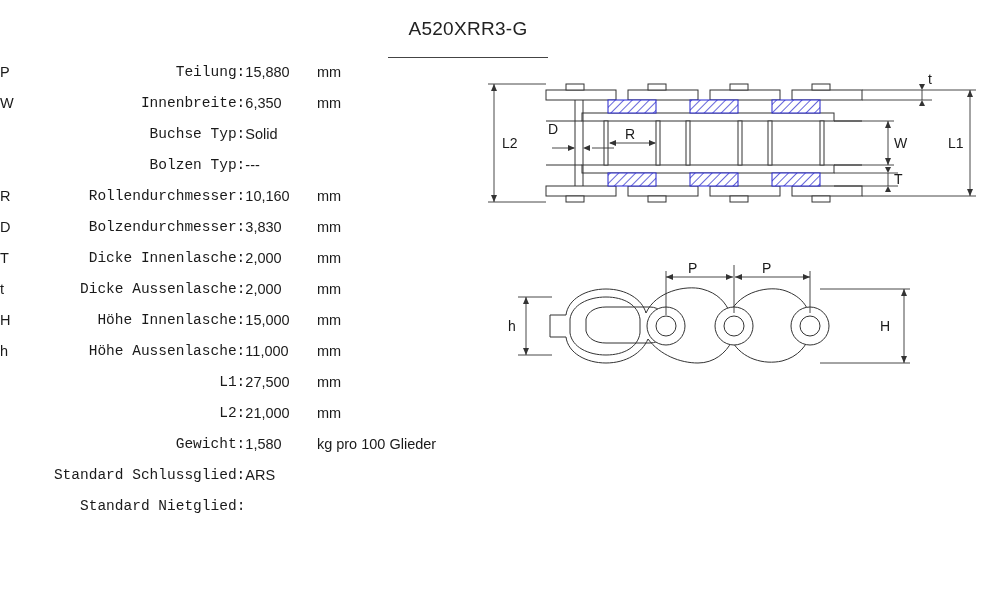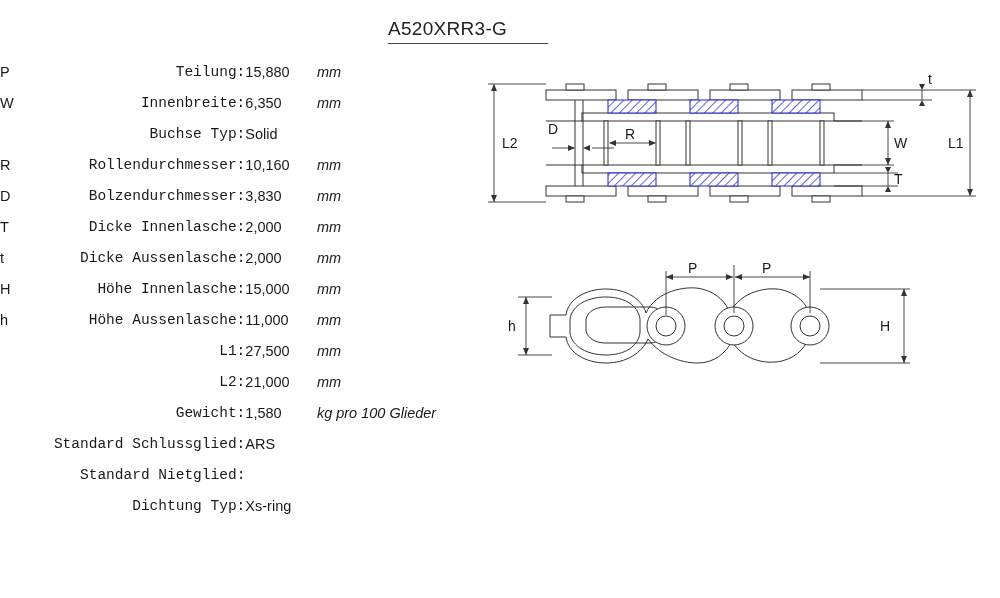--- a/index.html
+++ b/index.html
@@ -14,25 +14,25 @@
     font-family: "Liberation Sans", sans-serif;
     color: #1a1a1a;
     overflow: hidden;
   }
   
   #title {
     position: absolute;
     left: 388px;
     top: 18px;
     width: 160px;
-    text-align: left;
+    text-align: center;
     font-size: 19px;
     letter-spacing: 0.3px;
     color: #222;
-    padding-bottom: 3px;
+    padding-bottom: 17px;
     border-bottom: 1px solid #444;
   }
   
   #spec-table {
     position: absolute;
     left: 0px;
     top: 56px;
     width: 460px;
     border-collapse: collapse;
     font-size: 14.5px;
@@ -58,21 +58,20 @@
   }
   td.val {
     width: 70px;
     text-align: left;
     padding-right: 0px;
   }
   td.unit {
     width: 140px;
     text-align: left;
     padding-left: 10px;
-    font-style: italic;
   }
   
   .drawing {
     position: absolute;
   }
   svg text {
     font-family: "Liberation Sans", sans-serif;
     font-size: 14px;
     fill: #1a1a1a;
   }
@@ -116,20 +115,26 @@
       <td class="val">6,350</td>
       <td class="unit">mm</td>
     </tr>
     <tr>
       <td class="sym"></td>
       <td class="lbl">Buchse Typ:</td>
       <td class="val">Solid</td>
       <td class="unit"></td>
     </tr>
     <tr>
+      <td class="sym"></td>
+      <td class="lbl">Bolzen Typ:</td>
+      <td class="val">---</td>
+      <td class="unit"></td>
+    </tr>
+    <tr>
       <td class="sym">R</td>
       <td class="lbl">Rollendurchmesser:</td>
       <td class="val">10,160</td>
       <td class="unit">mm</td>
     </tr>
     <tr>
       <td class="sym">D</td>
       <td class="lbl">Bolzendurchmesser:</td>
       <td class="val">3,830</td>
       <td class="unit">mm</td>
@@ -179,26 +184,20 @@
     <tr>
       <td class="sym"></td>
       <td class="lbl">Standard Schlussglied:</td>
       <td class="val">ARS</td>
       <td class="unit"></td>
     </tr>
     <tr>
       <td class="sym"></td>
       <td class="lbl">Standard Nietglied:</td>
       <td class="val"></td>
-      <td class="unit"></td>
-    </tr>
-    <tr>
-      <td class="sym"></td>
-      <td class="lbl">Dichtung Typ:</td>
-      <td class="val">Xs-ring</td>
       <td class="unit"></td>
     </tr>
   </tbody>
 </table>
 
 <div class="drawing" style="left:470px; top:58px;">
 <svg width="530" height="180" viewBox="0 0 530 180" xmlns="http://www.w3.org/2000/svg">
   <defs>
     <pattern id="bluehatch" width="6" height="6" patternUnits="userSpaceOnUse" patternTransform="rotate(45)">
       <rect width="6" height="6" fill="#ffffff"></rect>

